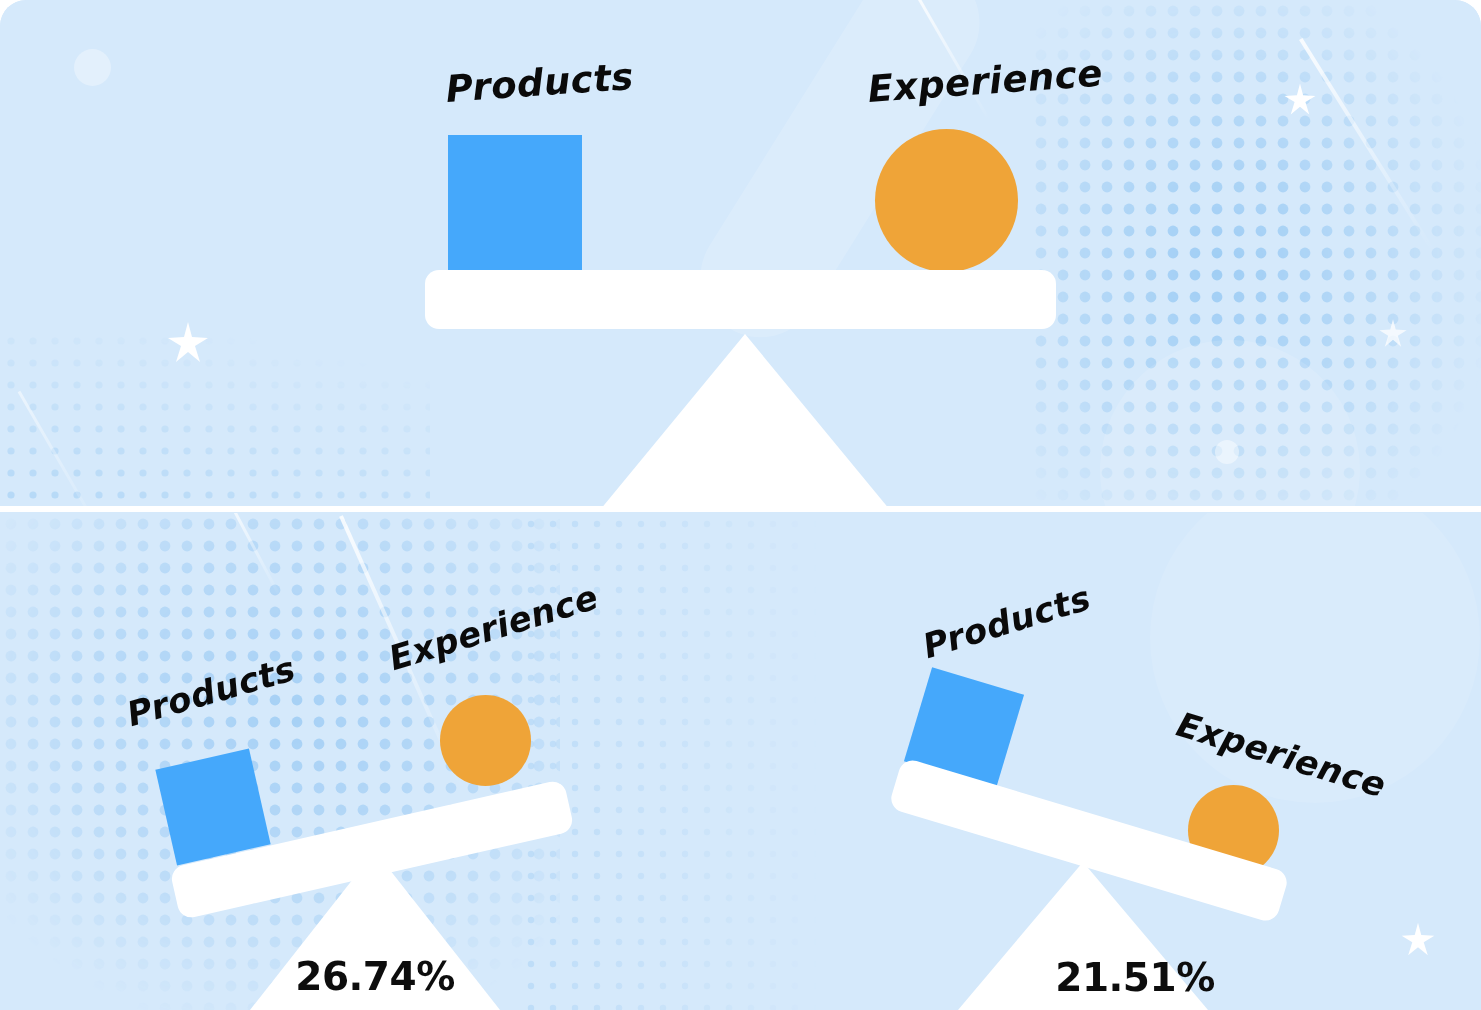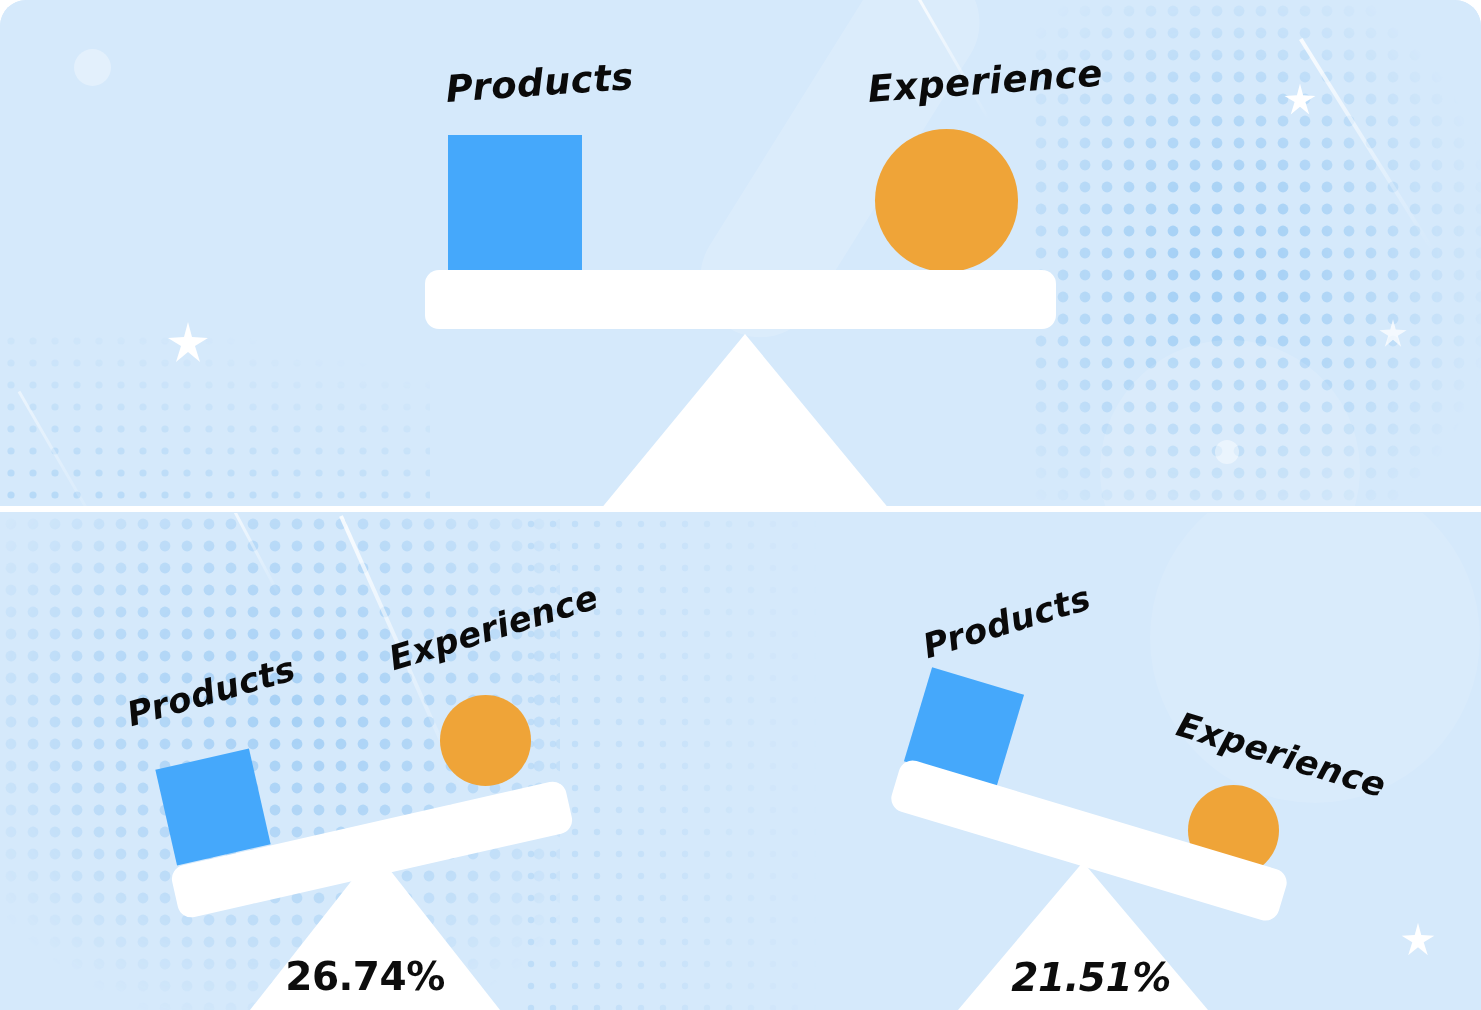--- a/index.html
+++ b/index.html
@@ -248,32 +248,32 @@
     </div>
 
     <div class="weight-square" style="left:165px; top:245px; width:96px; height:98px; background:#45a8fb; transform:rotate(-12.8deg);"></div>
     <div class="weight-circle" style="left:440px; top:182px; width:91px; height:91px; background:#efa438;"></div>
 
     <div class="beam" style="left:170px; top:310px; width:404px; height:53px; transform:rotate(-12.8deg); transform-origin:center center;"></div>
 
     <div class="label" style="left:128px; top:182px; font-size:34px; transform:rotate(-16deg);">Products</div>
     <div class="label" style="left:390px; top:126px; font-size:34px; transform:rotate(-17deg);">Experience</div>
 
-    <div class="pct" style="left:240px; top:441px; width:250px;">26.74%</div>
+    <div class="pct" style="left:250px; top:441px; width:250px;">26.74%</div>
 
     <div class="fulcrum" style="left:958px; top:349px;">
       <svg width="250" height="148" viewBox="0 0 250 148">
         <polygon points="125,0 250,148 0,148" fill="#ffffff"></polygon>
       </svg>
     </div>
 
     <div class="weight-square" style="left:916px; top:166px; width:96px; height:98px; background:#45a8fb; transform:rotate(16.7deg);"></div>
     <div class="weight-circle" style="left:1188px; top:272px; width:91px; height:91px; background:#efa438;"></div>
 
     <div class="beam" style="left:887px; top:301px; width:404px; height:53px; transform:rotate(16.7deg); transform-origin:center center;"></div>
 
     <div class="label" style="left:924px; top:114px; font-size:34px; transform:rotate(-17deg);">Products</div>
     <div class="label" style="left:1178px; top:190px; font-size:34px; transform:rotate(17deg);">Experience</div>
 
-    <div class="pct" style="left:966px; top:442px; width:250px;font-style:italic;">21.51%</div>
+    <div class="pct" style="left:1010px; top:442px; width:250px;">21.51%</div>
   </div>
 
 </div>
 
 </body></html>

